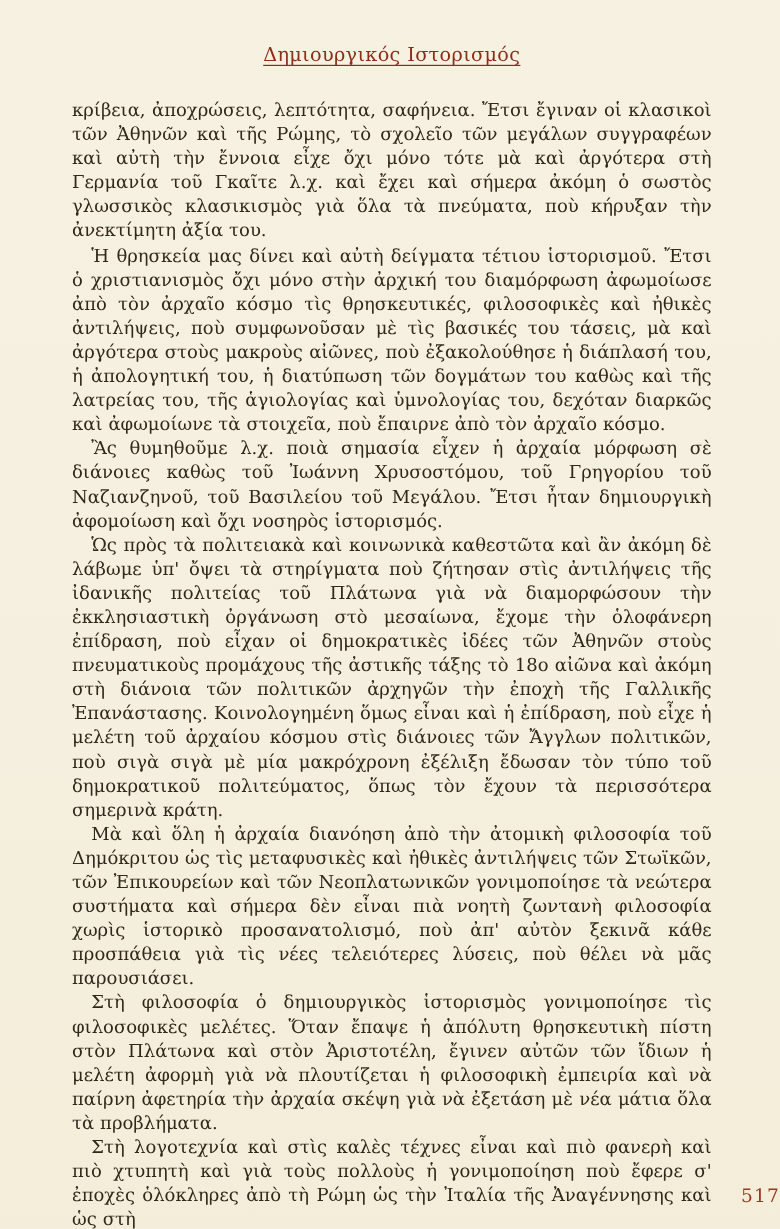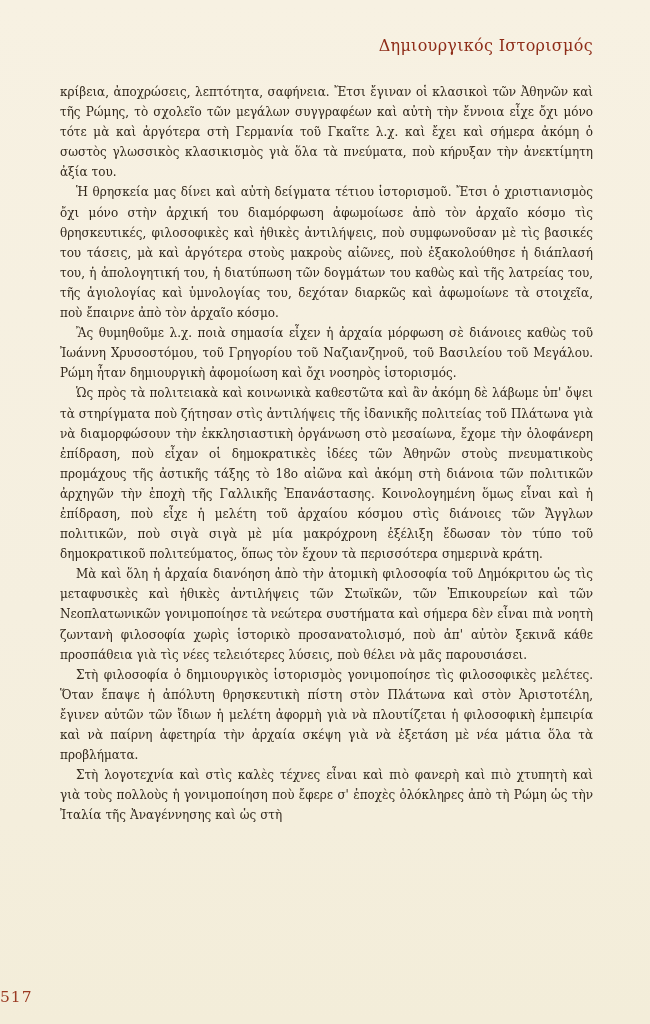--- a/index.html
+++ b/index.html
@@ -14,63 +14,64 @@
     position: relative;
     box-sizing: border-box;
     width: 650px;
     height: 1024px;
     background: linear-gradient(180deg, #f7f1e2 0%, #f5efdf 60%, #f3edd9 100%);
     padding: 36px 57px 40px 60px;
     font-family: "DejaVu Serif", "Liberation Serif", serif;
     color: #30261a;
   }
   .running-title {
-    text-align: right;
+    text-align: center;
     color: #8e2c18;
     font-size: 16px;
     letter-spacing: 0.3px;
+    text-decoration: underline;
     text-underline-offset: 3px;
     text-decoration-thickness: 1px;
     margin-bottom: 27px;
   }
   .body-text p {
     margin: 0;
-    font-size: 12px;
+    font-size: 15px;
     line-height: 20.1px;
     text-align: justify;
     text-indent: 16px;
     hyphens: auto;
     -webkit-hyphens: auto;
     word-spacing: 0.2px;
     color: #31271b;
   }
   .body-text p.first {
     text-indent: 0;
   }
   .page-number {
     position: absolute;
     left: 0;
     right: 0;
     bottom: 18px;
-    text-align: left;
+    text-align: right;
     color: #9a3a22;
     font-size: 15.5px;
     letter-spacing: 1px;
   }
 </style>
 </head>
 <body>
 
 <div class="page">
   <div class="running-title">Δημιουργικός Ιστορισμός</div>
 
   <div class="body-text">
     <p class="first">κρίβεια, ἀποχρώσεις, λεπτότητα, σαφήνεια. Ἔτσι ἔγιναν οἱ κλασικοὶ τῶν Ἀθηνῶν καὶ τῆς Ρώμης, τὸ σχολεῖο τῶν μεγάλων συγγραφέων καὶ αὐτὴ τὴν ἔννοια εἶχε ὄχι μόνο τότε μὰ καὶ ἀργότερα στὴ Γερμανία τοῦ Γκαῖτε λ.χ. καὶ ἔχει καὶ σήμερα ἀκόμη ὁ σωστὸς γλωσσικὸς κλασικισμὸς γιὰ ὅλα τὰ πνεύματα, ποὺ κήρυξαν τὴν ἀνεκτίμητη ἀξία του.</p>
     <p>Ἡ θρησκεία μας δίνει καὶ αὐτὴ δείγματα τέτιου ἱστορισμοῦ. Ἔτσι ὁ χριστιανισμὸς ὄχι μόνο στὴν ἀρχική του διαμόρφωση ἀφωμοίωσε ἀπὸ τὸν ἀρχαῖο κόσμο τὶς θρησκευτικές, φιλοσοφικὲς καὶ ἠθικὲς ἀντιλήψεις, ποὺ συμφωνοῦσαν μὲ τὶς βασικές του τάσεις, μὰ καὶ ἀργότερα στοὺς μακροὺς αἰῶνες, ποὺ ἐξακολούθησε ἡ διάπλασή του, ἡ ἀπολογητική του, ἡ διατύπωση τῶν δογμάτων του καθὼς καὶ τῆς λατρείας του, τῆς ἁγιολογίας καὶ ὑμνολογίας του, δεχόταν διαρκῶς καὶ ἀφωμοίωνε τὰ στοιχεῖα, ποὺ ἔπαιρνε ἀπὸ τὸν ἀρχαῖο κόσμο.</p>
-    <p>Ἂς θυμηθοῦμε λ.χ. ποιὰ σημασία εἶχεν ἡ ἀρχαία μόρφωση σὲ διάνοιες καθὼς τοῦ Ἰωάννη Χρυσοστόμου, τοῦ Γρηγορίου τοῦ Ναζιανζηνοῦ, τοῦ Βασιλείου τοῦ Μεγάλου. Ρώμη ἦταν δημιουργικὴ ἀφομοίωση καὶ ὄχι νοσηρὸς ἱστορισμός.</p>
+    <p>Ἂς θυμηθοῦμε λ.χ. ποιὰ σημασία εἶχεν ἡ ἀρχαία μόρφωση σὲ διάνοιες καθὼς τοῦ Ἰωάννη Χρυσοστόμου, τοῦ Γρηγορίου τοῦ Ναζιανζηνοῦ, τοῦ Βασιλείου τοῦ Μεγάλου. Ἔτσι ἦταν δημιουργικὴ ἀφομοίωση καὶ ὄχι νοσηρὸς ἱστορισμός.</p>
     <p>Ὡς πρὸς τὰ πολιτειακὰ καὶ κοινωνικὰ καθεστῶτα καὶ ἂν ἀκόμη δὲ λάβωμε ὑπ' ὄψει τὰ στηρίγματα ποὺ ζήτησαν στὶς ἀντιλήψεις τῆς ἰδανικῆς πολιτείας τοῦ Πλάτωνα γιὰ νὰ διαμορφώσουν τὴν ἐκκλησιαστικὴ ὀργάνωση στὸ μεσαίωνα, ἔχομε τὴν ὁλοφάνερη ἐπίδραση, ποὺ εἶχαν οἱ δημοκρατικὲς ἰδέες τῶν Ἀθηνῶν στοὺς πνευματικοὺς προμάχους τῆς ἀστικῆς τάξης τὸ 18ο αἰῶνα καὶ ἀκόμη στὴ διάνοια τῶν πολιτικῶν ἀρχηγῶν τὴν ἐποχὴ τῆς Γαλλικῆς Ἐπανάστασης. Κοινολογημένη ὅμως εἶναι καὶ ἡ ἐπίδραση, ποὺ εἶχε ἡ μελέτη τοῦ ἀρχαίου κόσμου στὶς διάνοιες τῶν Ἄγγλων πολιτικῶν, ποὺ σιγὰ σιγὰ μὲ μία μακρόχρονη ἐξέλιξη ἔδωσαν τὸν τύπο τοῦ δημοκρατικοῦ πολιτεύματος, ὅπως τὸν ἔχουν τὰ περισσότερα σημερινὰ κράτη.</p>
     <p>Μὰ καὶ ὅλη ἡ ἀρχαία διανόηση ἀπὸ τὴν ἀτομικὴ φιλοσοφία τοῦ Δημόκριτου ὡς τὶς μεταφυσικὲς καὶ ἠθικὲς ἀντιλήψεις τῶν Στωϊκῶν, τῶν Ἐπικουρείων καὶ τῶν Νεοπλατωνικῶν γονιμοποίησε τὰ νεώτερα συστήματα καὶ σήμερα δὲν εἶναι πιὰ νοητὴ ζωντανὴ φιλοσοφία χωρὶς ἱστορικὸ προσανατολισμό, ποὺ ἀπ' αὐτὸν ξεκινᾶ κάθε προσπάθεια γιὰ τὶς νέες τελειότερες λύσεις, ποὺ θέλει νὰ μᾶς παρουσιάσει.</p>
     <p>Στὴ φιλοσοφία ὁ δημιουργικὸς ἱστορισμὸς γονιμοποίησε τὶς φιλοσοφικὲς μελέτες. Ὅταν ἔπαψε ἡ ἀπόλυτη θρησκευτικὴ πίστη στὸν Πλάτωνα καὶ στὸν Ἀριστοτέλη, ἔγινεν αὐτῶν τῶν ἴδιων ἡ μελέτη ἀφορμὴ γιὰ νὰ πλουτίζεται ἡ φιλοσοφικὴ ἐμπειρία καὶ νὰ παίρνη ἀφετηρία τὴν ἀρχαία σκέψη γιὰ νὰ ἐξετάση μὲ νέα μάτια ὅλα τὰ προβλήματα.</p>
     <p>Στὴ λογοτεχνία καὶ στὶς καλὲς τέχνες εἶναι καὶ πιὸ φανερὴ καὶ πιὸ χτυπητὴ καὶ γιὰ τοὺς πολλοὺς ἡ γονιμοποίηση ποὺ ἔφερε σ' ἐποχὲς ὁλόκληρες ἀπὸ τὴ Ρώμη ὡς τὴν Ἰταλία τῆς Ἀναγέννησης καὶ ὡς στὴ</p>
   </div>
 
   <div class="page-number">517</div>
 </div>
 
 </body></html>

